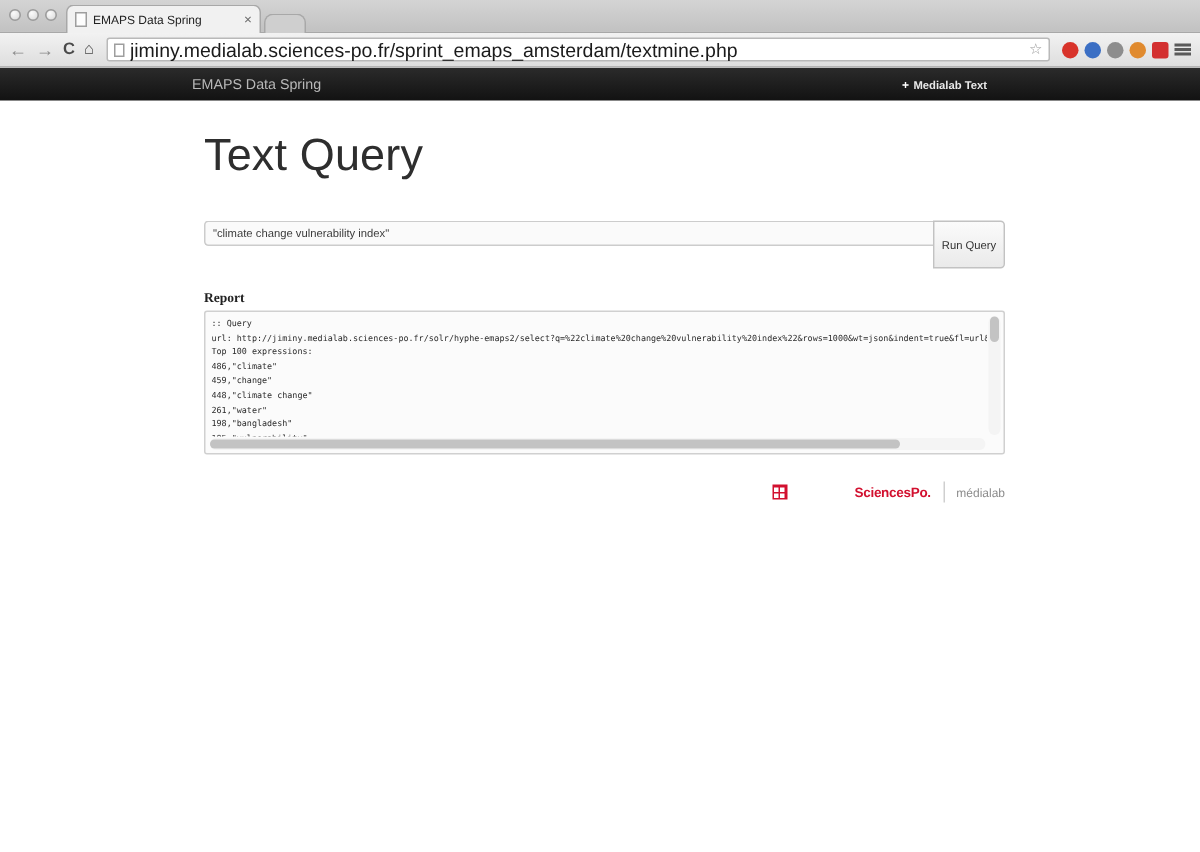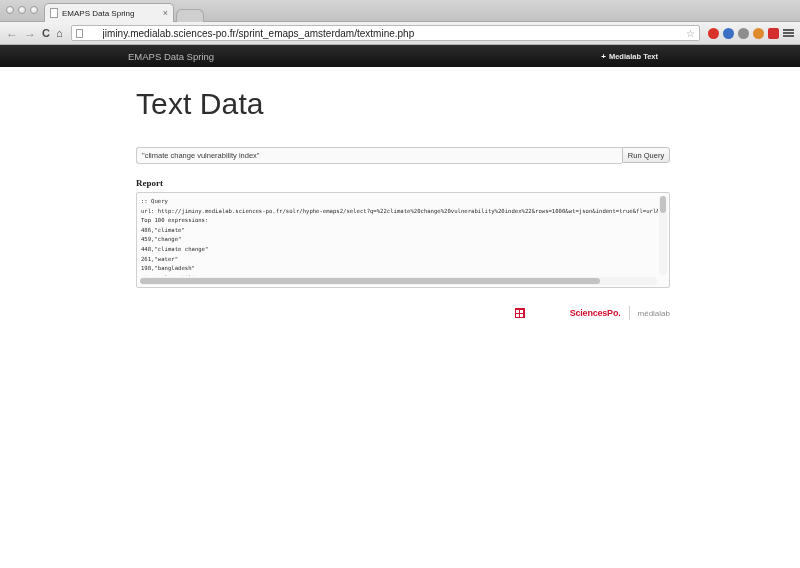--- a/index.html
+++ b/index.html
@@ -117,26 +117,25 @@
     gap: 4px;
     margin: 0 2px;
   }
   .page-icon {
     width: 7px; height: 9px;
     border: 1px solid #9e9e9e;
     background: #fff;
     flex: 0 0 auto;
   }
   .url-text {
-    font-size: 10px;
+    font-size: 13px;
     color: #1b1b1b;
     white-space: nowrap;
     overflow: hidden;
     flex: 1 1 auto;
-    margin-left: 16px;
   }
   .star {
     font-size: 10px;
     color: #9a9a9a;
     flex: 0 0 auto;
   }
   .ext-icons {
     display: flex;
     align-items: center;
     gap: 4px;
@@ -214,21 +213,21 @@
     border-radius: 3px 0 0 3px;
     background: #fafafa;
     font-family: "Liberation Sans", sans-serif;
     font-size: 7.5px;
     color: #3a3a3a;
     padding: 0 5px;
     outline: none;
   }
   .run-btn {
     width: 48px;
-    height: 16px;
+    height: 32px;
     border: 1px solid #c2c2c2;
     border-radius: 0 3px 3px 0;
     background: linear-gradient(#fbfbfb, #eaeaea);
     font-family: "Liberation Sans", sans-serif;
     font-size: 7.5px;
     color: #333;
     cursor: pointer;
     padding: 0;
   }
 
@@ -388,21 +387,21 @@
 
   <div class="navbar">
     <span class="navbar-brand">EMAPS Data Spring</span>
     <span class="navbar-right">
       <span class="plus-icon">+</span>
       <span>Medialab Text</span>
     </span>
   </div>
 
   <div class="container">
-    <h1 class="page-title">Text Data</h1>
+    <h1 class="page-title">Text Query</h1>
 
     <div class="query-row">
       <input class="query-input" type="text" value="&quot;climate change vulnerability index&quot;" style="">
       <button class="run-btn">Run Query</button>
     </div>
 
     <div class="report-heading">Report</div>
 
     <div class="report-box">
       <div class="report-inner">

